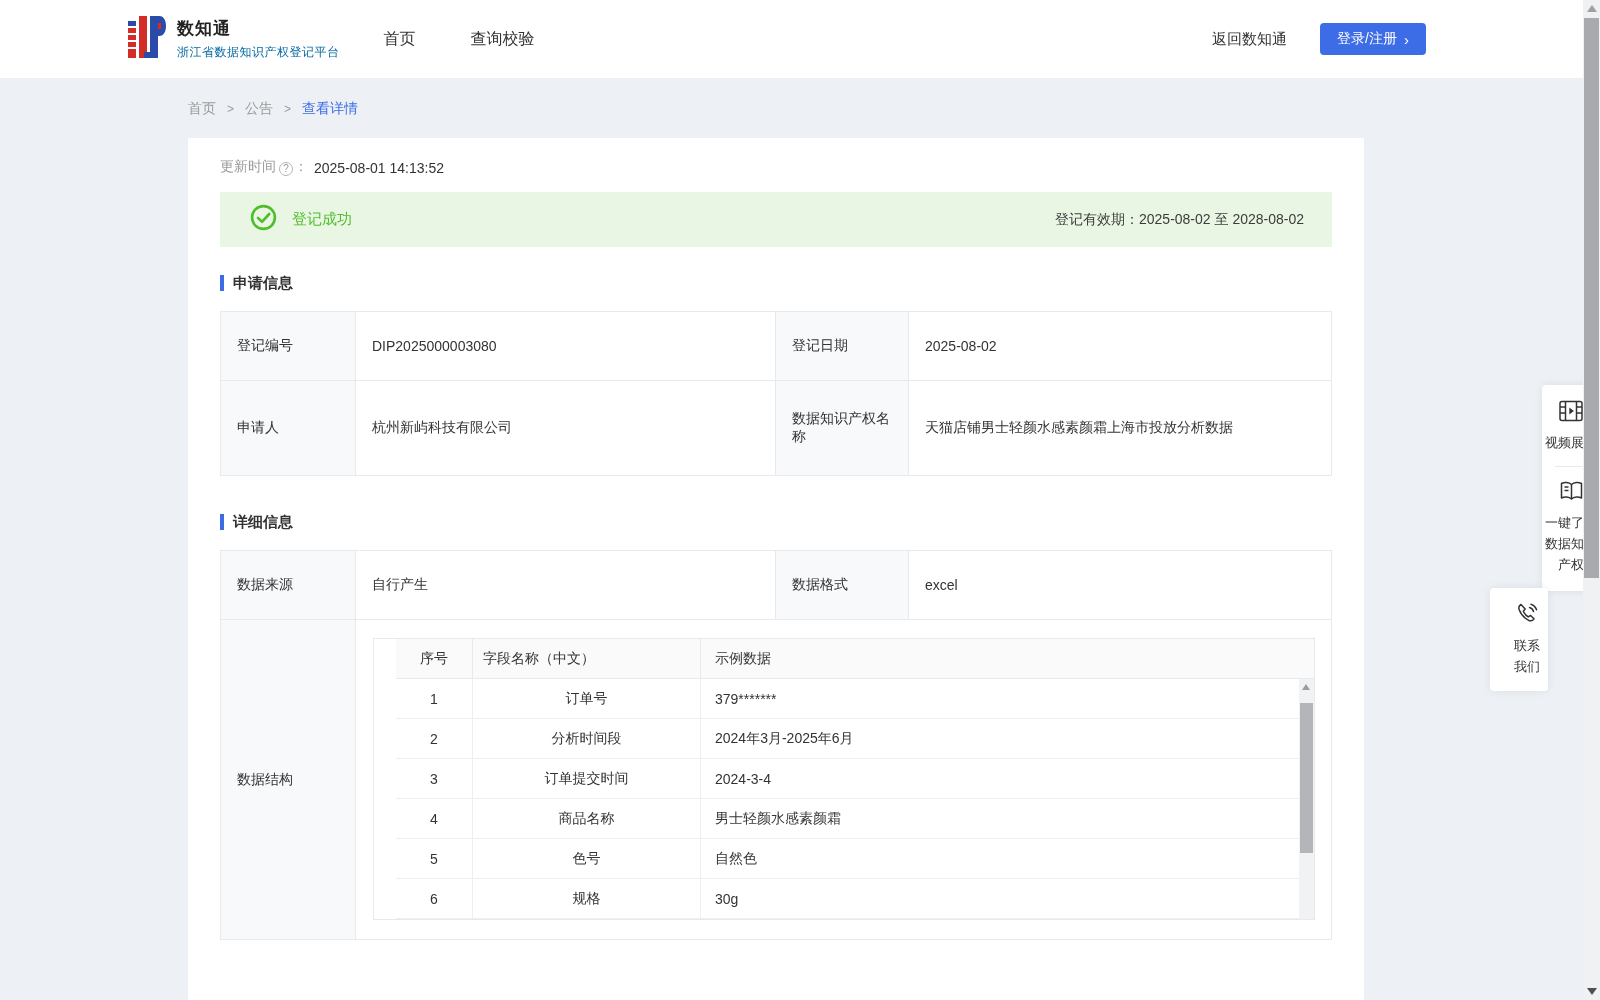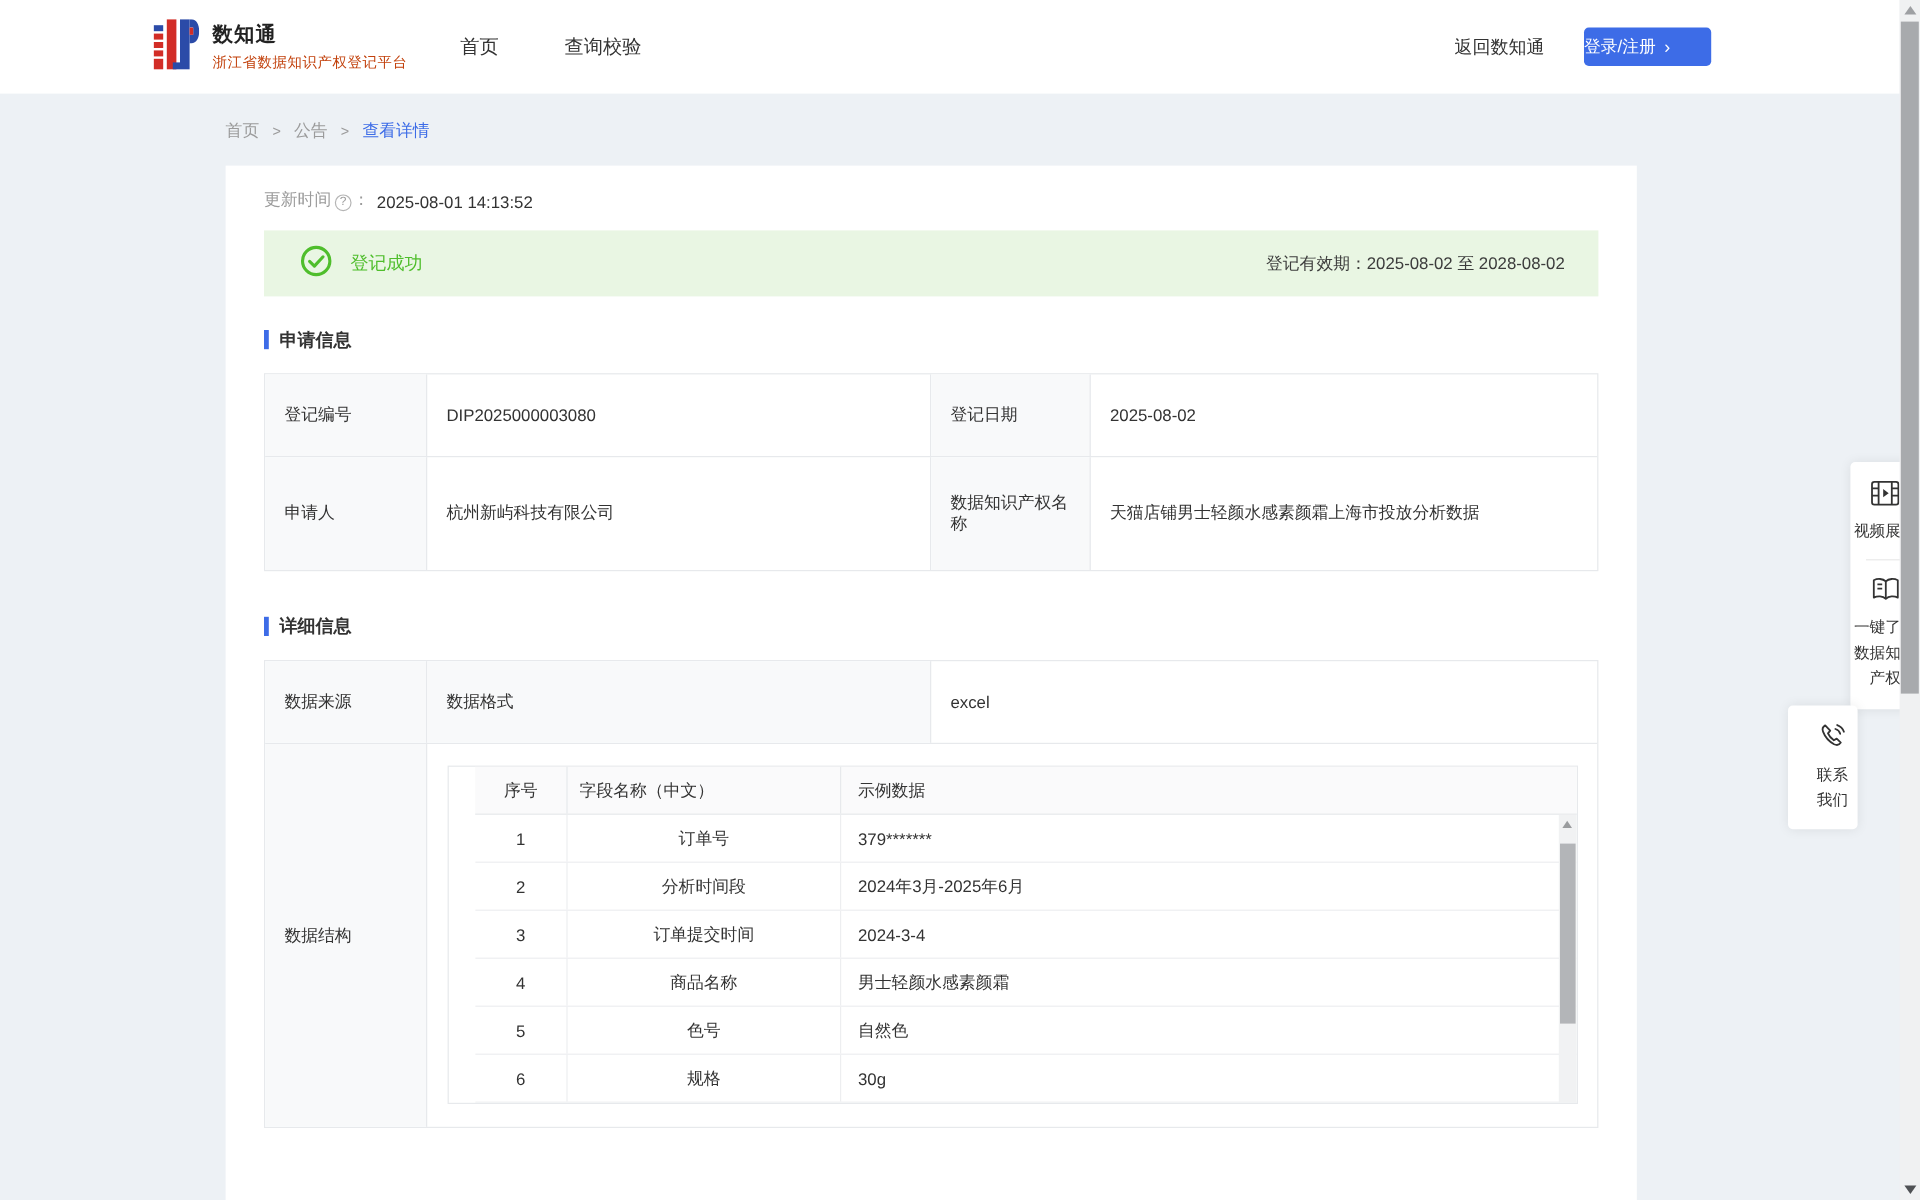--- a/index.html
+++ b/index.html
@@ -5,27 +5,27 @@
   * { margin:0; padding:0; box-sizing:border-box; }
   html,body { width:1600px; height:1000px; }
   body { font-family:"Liberation Sans","DejaVu Sans",sans-serif; color:#333; }
   .page { position:relative; width:1600px; height:1000px; background:var(--page-bg,#EDF1F5); overflow:hidden; }
 
   
   .header { position:absolute; top:0; left:0; width:1583px; height:78px; background:#fff; display:flex; align-items:center; }
   .brand { display:flex; align-items:center; margin-left:128px; cursor:pointer; }
   .brand-text { margin-left:11px; }
   .brand-name { font-size:17px; font-weight:bold; color:#222; letter-spacing:1px; }
-  .brand-sub { font-size:12px; color:#c2410c; margin-top:4px; letter-spacing:0.5px; }
+  .brand-sub { font-size:12px; color:#0369a1; margin-top:4px; letter-spacing:0.5px; }
   .nav { display:flex; margin-left:44px; gap:55px; }
   .nav-item { font-size:16px; color:#333; cursor:pointer; }
   .header-right { margin-left:auto; margin-right:157px; display:flex; align-items:center; }
   .back-link { font-size:15px; color:#333; margin-right:33px; cursor:pointer; }
   .login-btn { width:106px; height:32px; background:var(--accent-blue,#3D6CE7); color:#fff; font-size:14px;
-               border:none; border-radius:4px; display:flex; align-items:center; justify-content:flex-start; gap:7px; cursor:pointer; }
+               border:none; border-radius:4px; display:flex; align-items:center; justify-content:center; gap:7px; cursor:pointer; }
   .login-btn .chev { font-size:15px; line-height:1; }
 
   
   .breadcrumb { position:absolute; left:188px; top:100px; display:flex; align-items:center; gap:11px; font-size:14px; }
   .bc-link { color:#9b9b9b; cursor:pointer; }
   .bc-sep { color:#9b9b9b; font-size:12px; }
   .bc-current { color:var(--accent-blue,#3D6CE7); }
 
   
   .card { position:absolute; left:188px; top:138px; width:1176px; height:880px; background:#fff; padding:16px 32px 0 32px; }
@@ -191,20 +191,21 @@
     </div>
 
     <div class="section-title" style="margin-top:36px;">
       <span class="section-bar"></span>
       <span class="section-text">详细信息</span>
     </div>
 
     <div class="info-table">
       <div class="info-row">
         <div class="cell lbl h68">数据来源</div>
+        <div class="cell h68">自行产生</div>
         <div class="cell lbl h68">数据格式</div>
         <div class="cell h68">excel</div>
       </div>
       <div class="info-row structure-row">
         <div class="structure-lbl">数据结构</div>
         <div class="structure-content">
           <div class="nested-table">
             <div class="nt-header">
               <div class="nt-h c-index">序号</div>
               <div class="nt-h c-field">字段名称（中文）</div>

